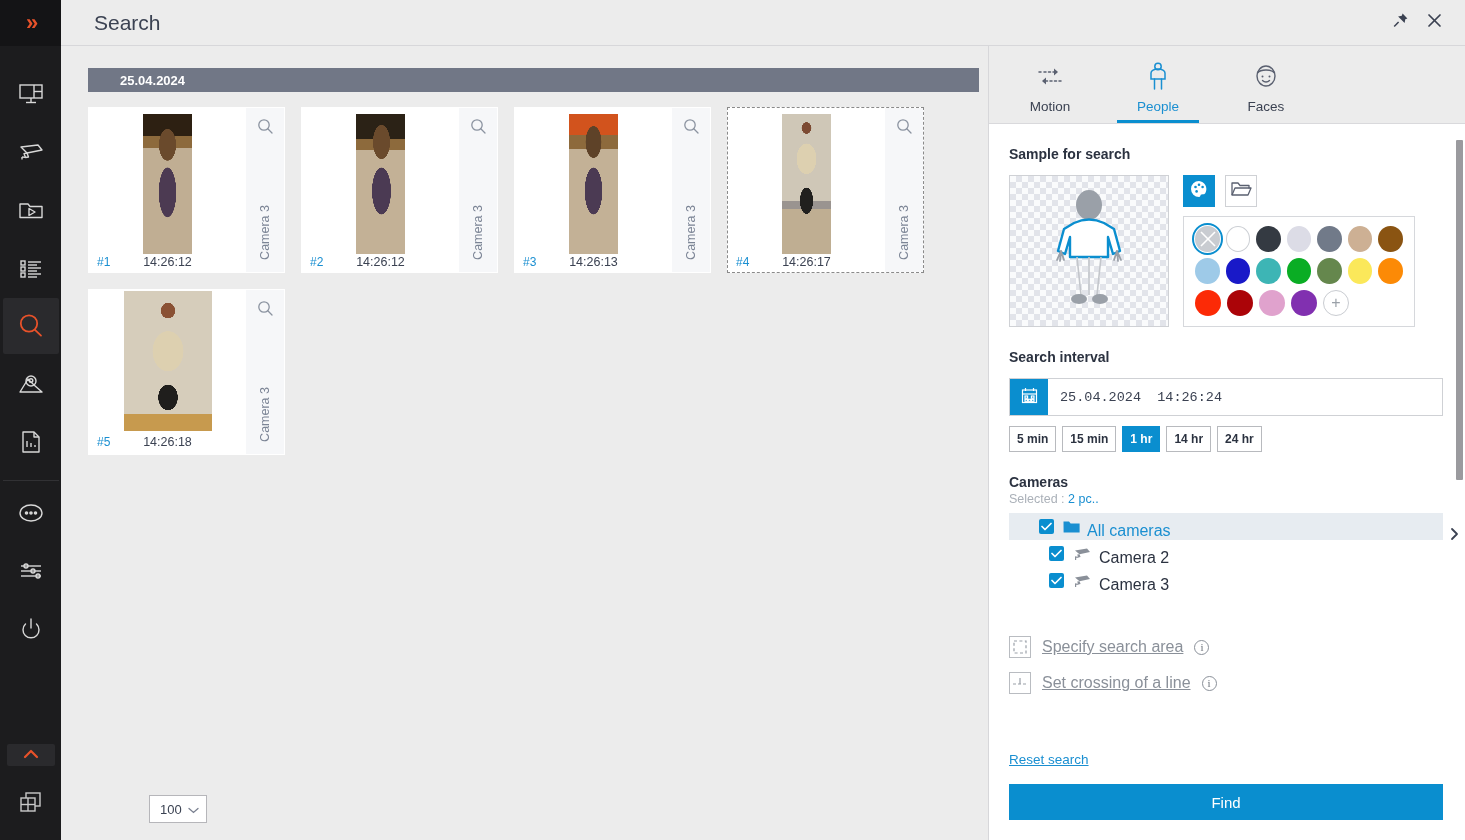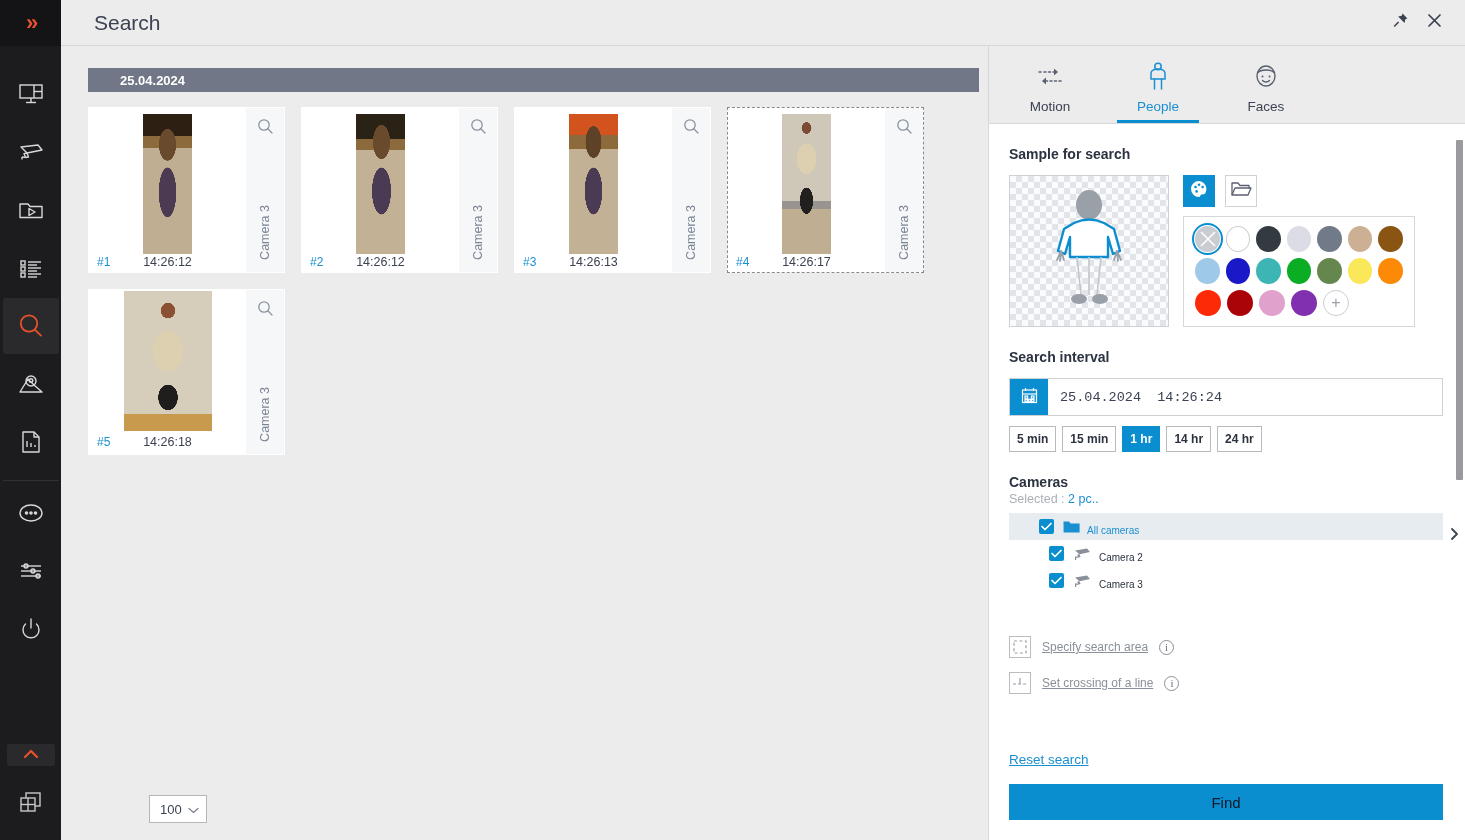--- a/index.html
+++ b/index.html
@@ -182,50 +182,50 @@
   .sel-line b { color: #1a8fd1; font-weight: normal; }
   .cam-tree { display: flex; flex-direction: column; }
   .cam-row { height: 27px; display: flex; align-items: center; cursor: pointer; }
   .cam-row.root { background: #e7ecf1; padding-left: 30px; }
   .cam-row.child { padding-left: 40px; }
   .cbx {
     width: 15px; height: 15px; background: #0a8ecf; border-radius: 2px;
     display: flex; align-items: center; justify-content: center; flex: 0 0 15px;
   }
   .cam-icon { margin: 0 7px 0 9px; display: flex; align-items: center; }
-  .cam-name { font-size: 10px; color: #2b3240; margin-top: 8px; }
+  .cam-name { font-size: 16px; color: #2b3240; margin-top: 8px; }
   .cam-row.root .cam-name { color: #1a8fd1; }
 
   .link-row { display: flex; align-items: center; gap: 11px; margin-top: 14px; }
   .link-box {
     width: 22px; height: 22px; border: 1px solid #b9bcc1; flex: 0 0 22px;
     display: flex; align-items: center; justify-content: center;
   }
-  .link-a { font-size: 12px; color: #8a9099; text-decoration: underline; cursor: pointer; }
+  .link-a { font-size: 16px; color: #8a9099; text-decoration: underline; cursor: pointer; }
   .info-i {
     width: 15px; height: 15px; border-radius: 50%; border: 1px solid #8a9099;
     color: #6b717a; font-size: 11px; display: flex; align-items: center;
     justify-content: center; font-family: "Liberation Serif", serif; cursor: pointer;
   }
 
   .panel-scrollbar {
     position: absolute; right: 2px; top: 16px; width: 7px; height: 340px;
     background: #9a9a9e; border-radius: 1px; cursor: pointer;
   }
 
   .panel-footer {
     flex: 0 0 auto; padding: 0 22px 20px 20px; background: #fff;
     position: relative; z-index: 5;
   }
   .reset-link {
     font-size: 13.5px; color: #1a8fd1; text-decoration: underline;
     cursor: pointer; display: inline-block; margin-bottom: 17px;
   }
   .find-btn {
-    width: 100%; height: 36px; background: #0a8ecf; color: #0f172a; border: none;
+    width: 100%; height: 36px; background: #0a8ecf; color: #ffffff; border: none;
     font-size: 15px; font-family: "Liberation Sans", sans-serif; cursor: pointer;
   }
 
   .collapse-arrow {
     position: absolute; right: 3px; top: 478px; width: 16px; height: 22px;
     display: flex; align-items: center; justify-content: center;
     color: #3b4252; font-size: 15px; cursor: pointer; z-index: 9;
   }
 
   

